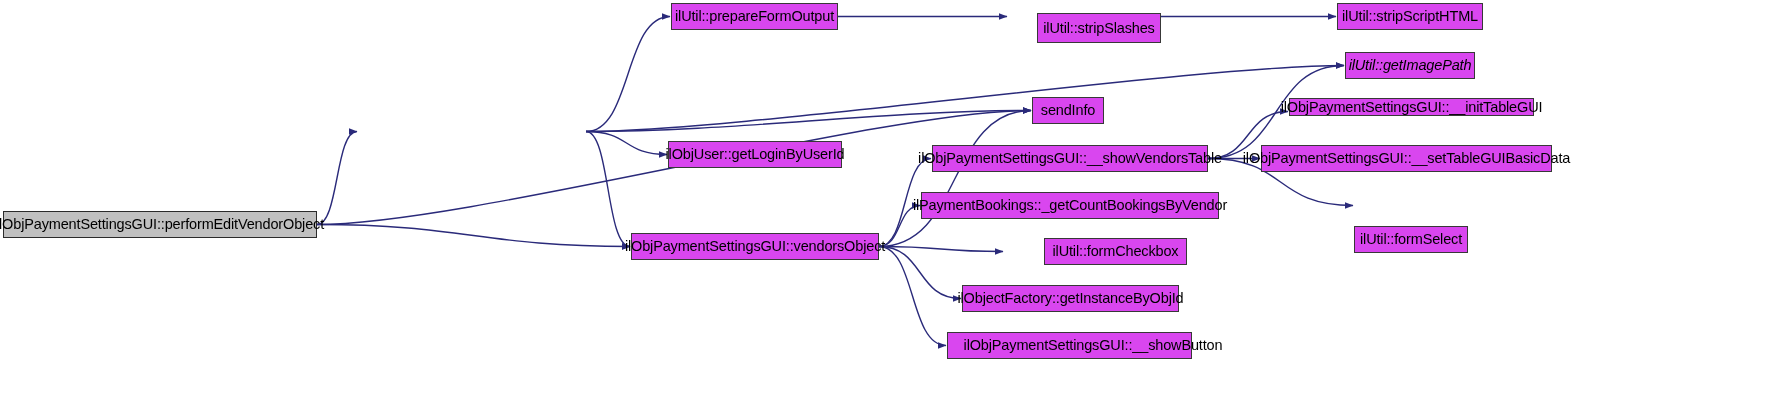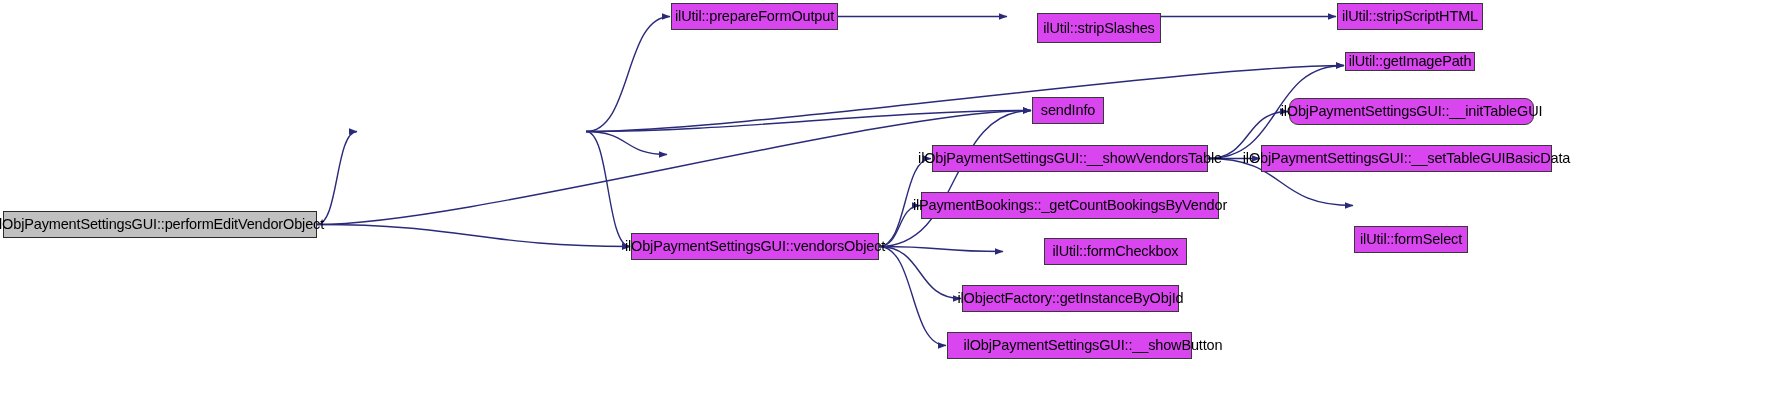--- a/index.html
+++ b/index.html
@@ -96,30 +96,33 @@
       </div>
       <div class="gnode" style="left: 671px; top: 3px; width: 167px; height: 27px;">
         <span class="gnode-label">ilUtil::prepareFormOutput</span>
       </div>
       <div class="gnode" style="left: 1008px; top: 13px; width: 124px; height: 30px; margin-left: 29px;">
         <span class="gnode-label">ilUtil::stripSlashes</span>
       </div>
       <div class="gnode" style="left: 1337px; top: 3px; width: 146px; height: 27px;">
         <span class="gnode-label">ilUtil::stripScriptHTML</span>
       </div>
-      <div class="gnode" style="left: 1345px; top: 52px; width: 130px; height: 19px;">
+      <div class="gnode" style="left: 1345px; top: 52px; width: 130px; height: 27px; font-style: italic;">
         <span class="gnode-label">ilUtil::getImagePath</span>
+      </div>
+      <div class="gnode" style="left: 668px; top: 141px; width: 174px; height: 27px;">
+        <span class="gnode-label">ilObjUser::getLoginByUserId</span>
       </div>
       <div class="gnode" style="left: 1032px; top: 97px; width: 72px; height: 27px;">
         <span class="gnode-label">sendInfo</span>
       </div>
       <div class="gnode" style="left: 932px; top: 145px; width: 276px; height: 27px;">
         <span class="gnode-label">ilObjPaymentSettingsGUI::__showVendorsTable</span>
       </div>
-      <div class="gnode" style="left: 1289px; top: 98px; width: 245px; height: 27px; border-radius: 9px;">
+      <div class="gnode" style="left: 1289px; top: 98px; width: 245px; height: 18px;">
         <span class="gnode-label">ilObjPaymentSettingsGUI::__initTableGUI</span>
       </div>
       <div class="gnode" style="left: 1261px; top: 145px; width: 291px; height: 27px;">
         <span class="gnode-label">ilObjPaymentSettingsGUI::__setTableGUIBasicData</span>
       </div>
       <div class="gnode" style="left: 1354px; top: 192px; width: 114px; height: 27px; margin-top: 34px;">
         <span class="gnode-label">ilUtil::formSelect</span>
       </div>
       <div class="gnode" style="left: 921px; top: 192px; width: 298px; height: 27px; align-items: center;">
         <span class="gnode-label">ilPaymentBookings::_getCountBookingsByVendor</span>

